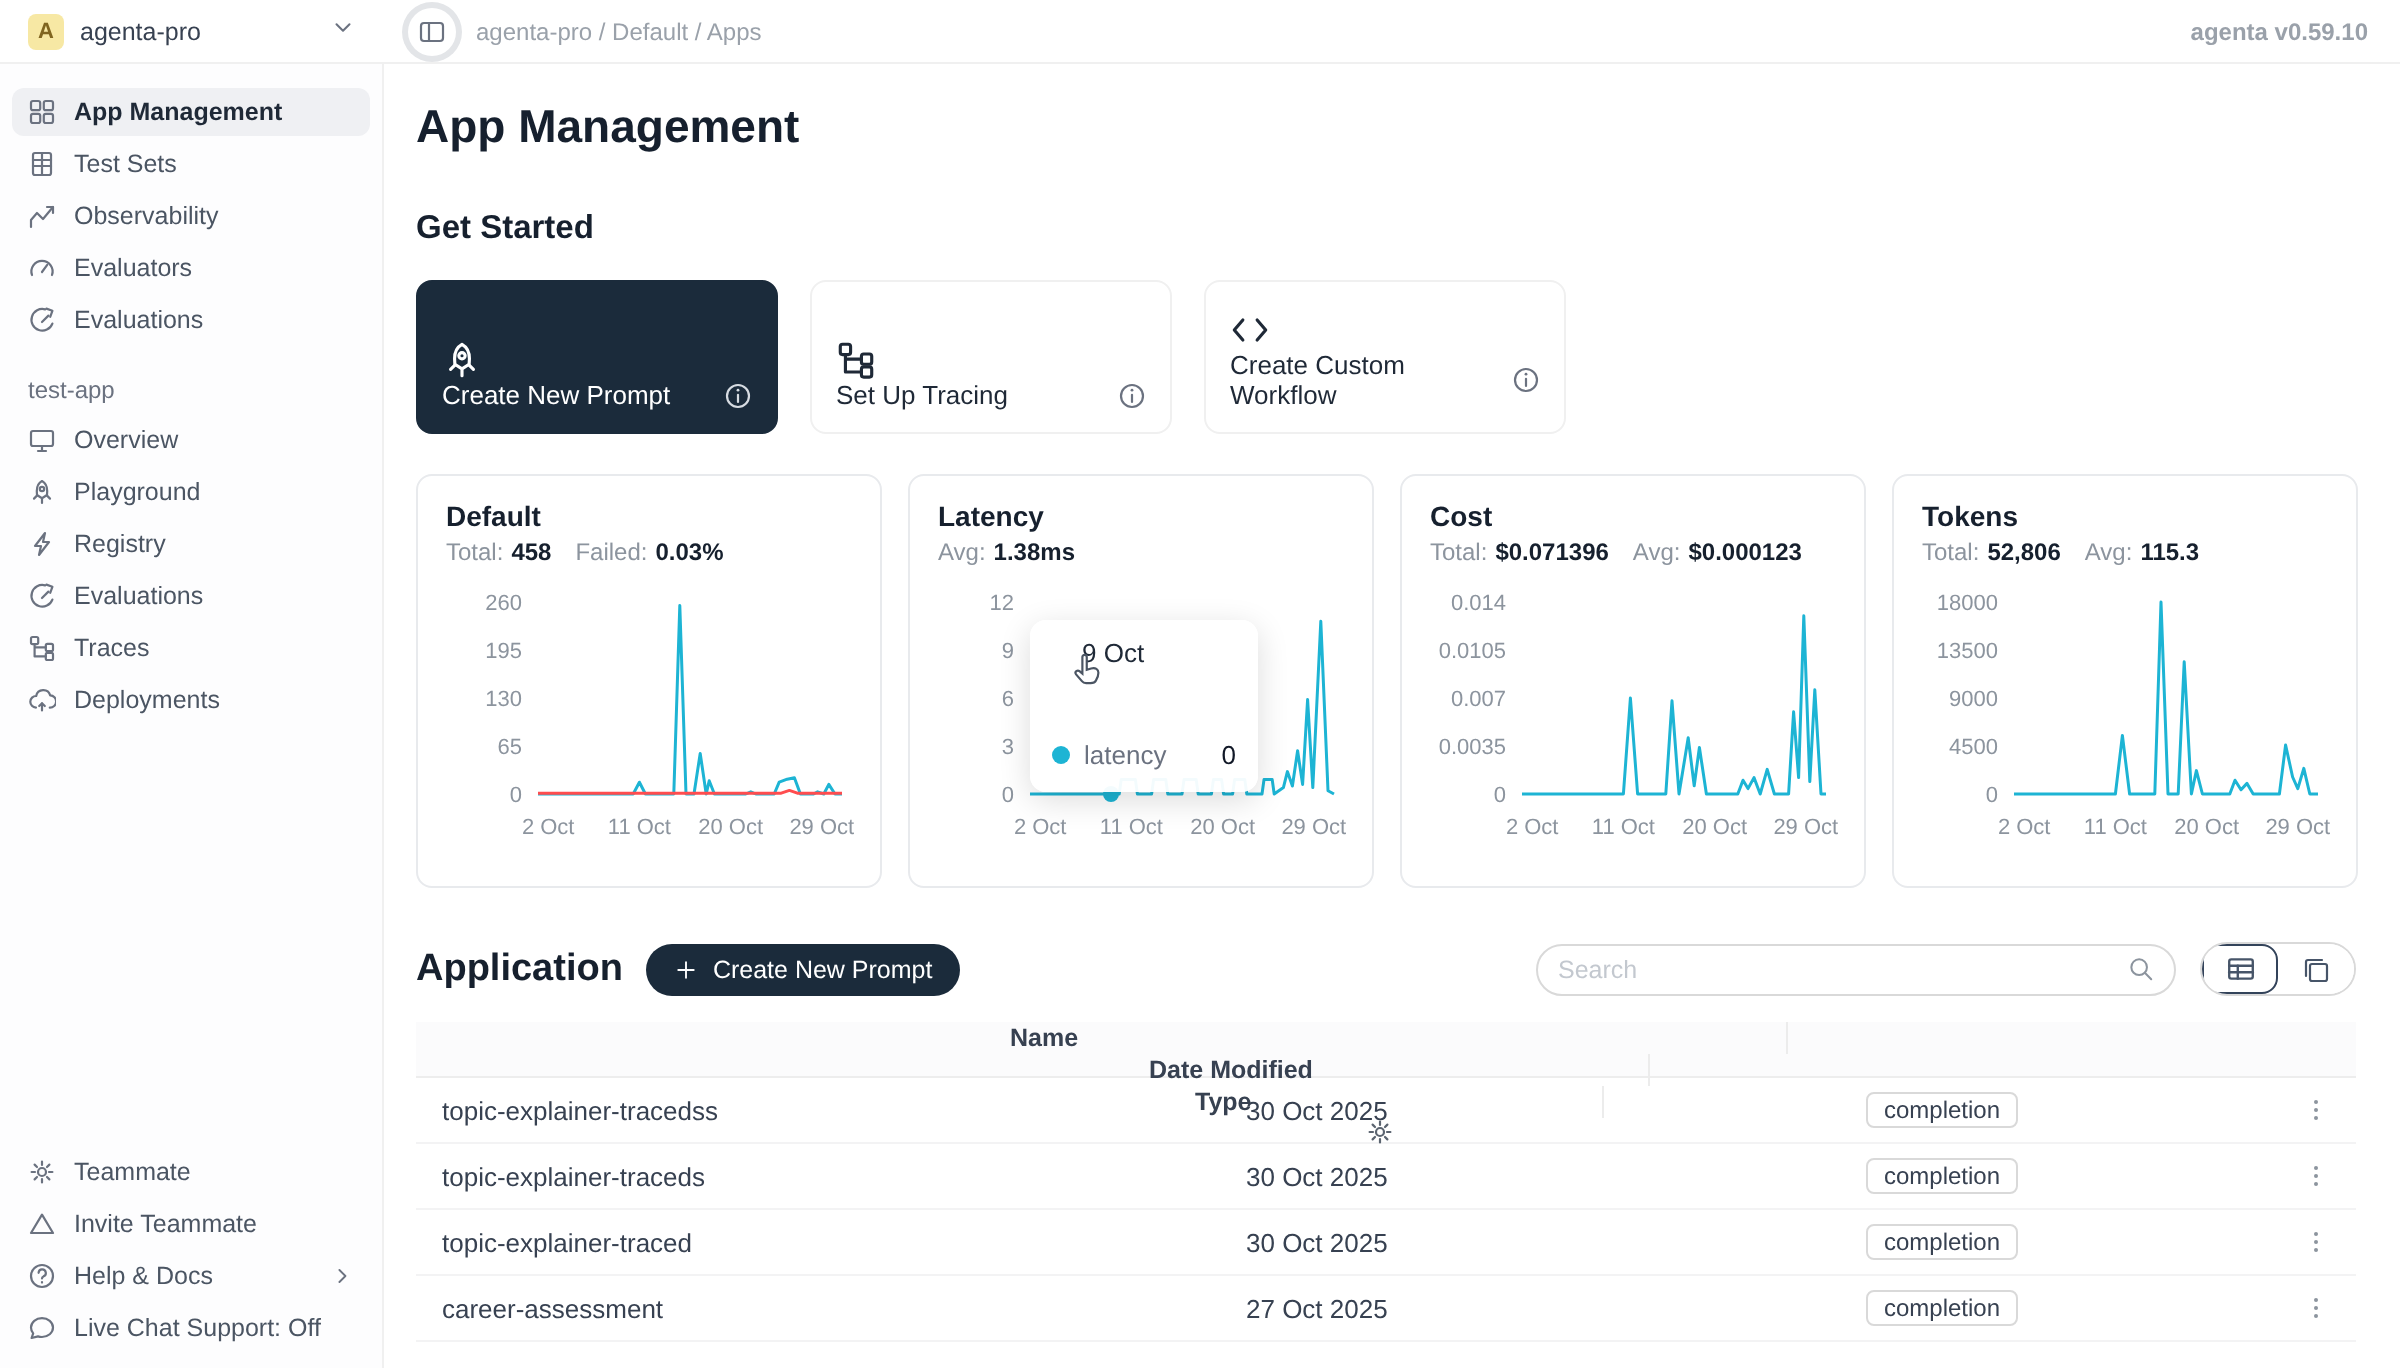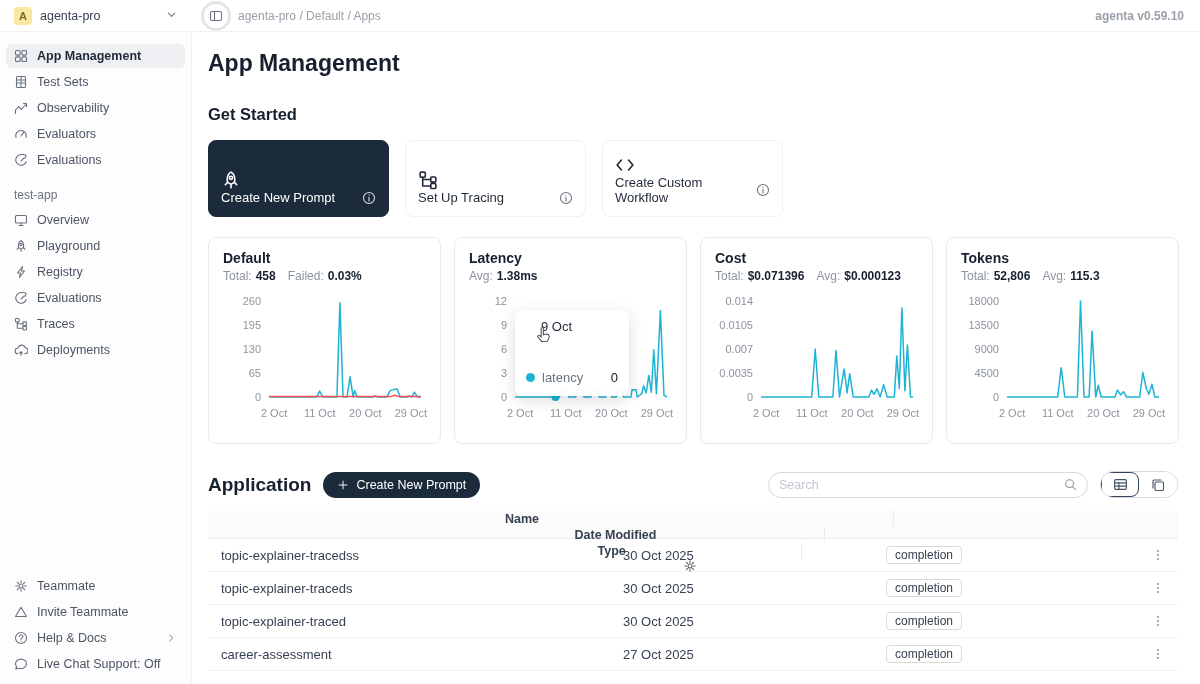--- a/index.html
+++ b/index.html
@@ -88,21 +88,21 @@
   .thead { display:flex; height:28px; align-items:center; background:#fbfbfc;
     border-bottom:1px solid #ededed;flex-direction:column; }
   .th { font-size:12.5px; font-weight:600; color:#374151; padding:0 13px; height:16px;
     display:flex; align-items:center; border-right:1px solid #ececec; }
   .th:last-child { border-right:none; }
   .c0 { width:402px; flex:none; } .c1 { width:263px; flex:none; } .c2 { width:217px; flex:none; }
   .actions { flex:1; justify-content:flex-end; padding-right:20px; display:flex; color:#5b6470; }
   .trow { display:flex; height:33px; align-items:center; border-bottom:1px solid #f3f3f4; cursor:pointer; }
   .td { font-size:13px; color:#374151; padding:0 13px; }
   .tag { display:inline-block; border:1px solid #d9d9d9; border-radius:4px; padding:1px 8px;
-    font-size:12px; color:#374151; background:#fff; }
+    font-size:12px; color:#374151; background:#fff;margin-left:47px; }
   .more { color:#8c949e; display:flex; cursor:pointer; }
 </style>
 </head>
 <body>
 
 <div class="topbar">
   <div class="tb-left">
     <span class="avatar">A</span>
     <span class="ws-name">agenta-pro</span>
     <span class="chev" id="ws-chev"><svg class="ic " viewBox="0 0 14 14" width="13" height="13">

